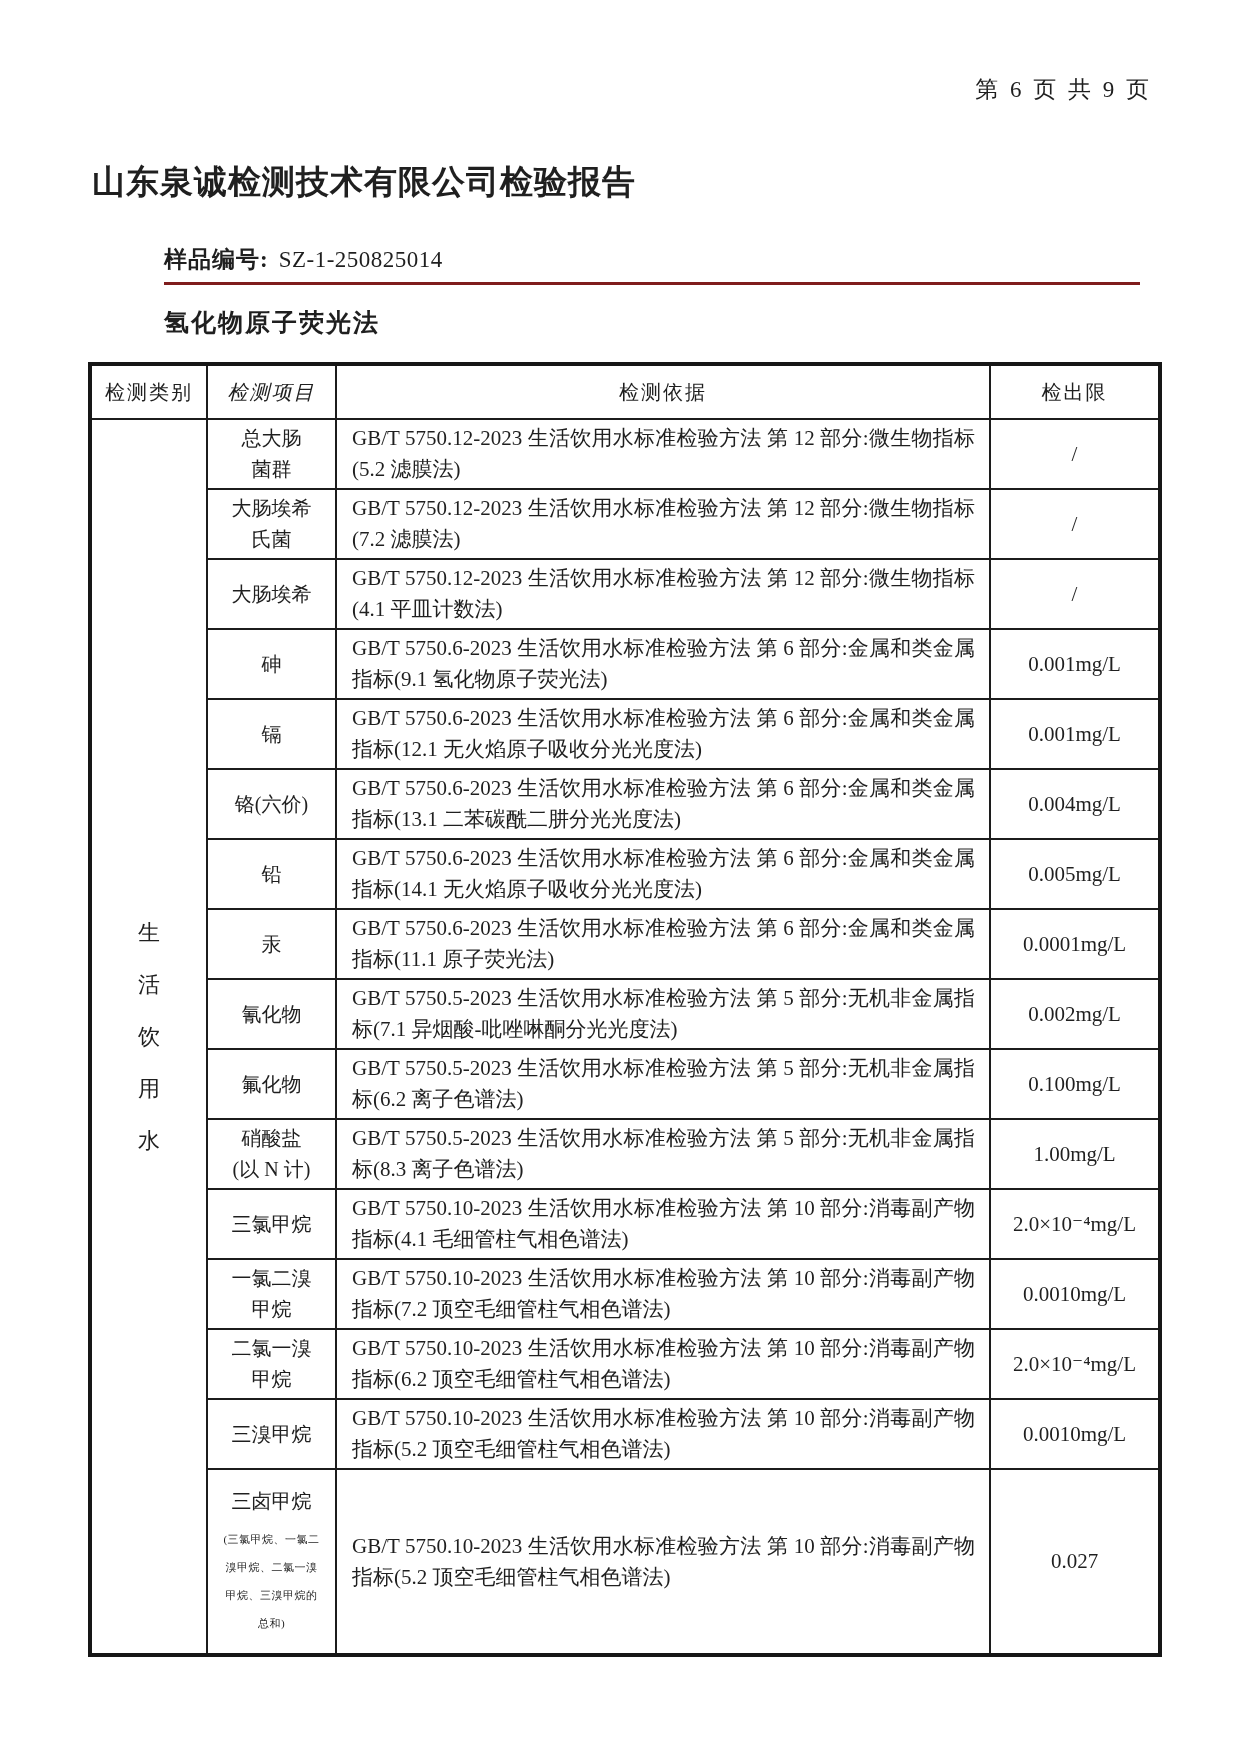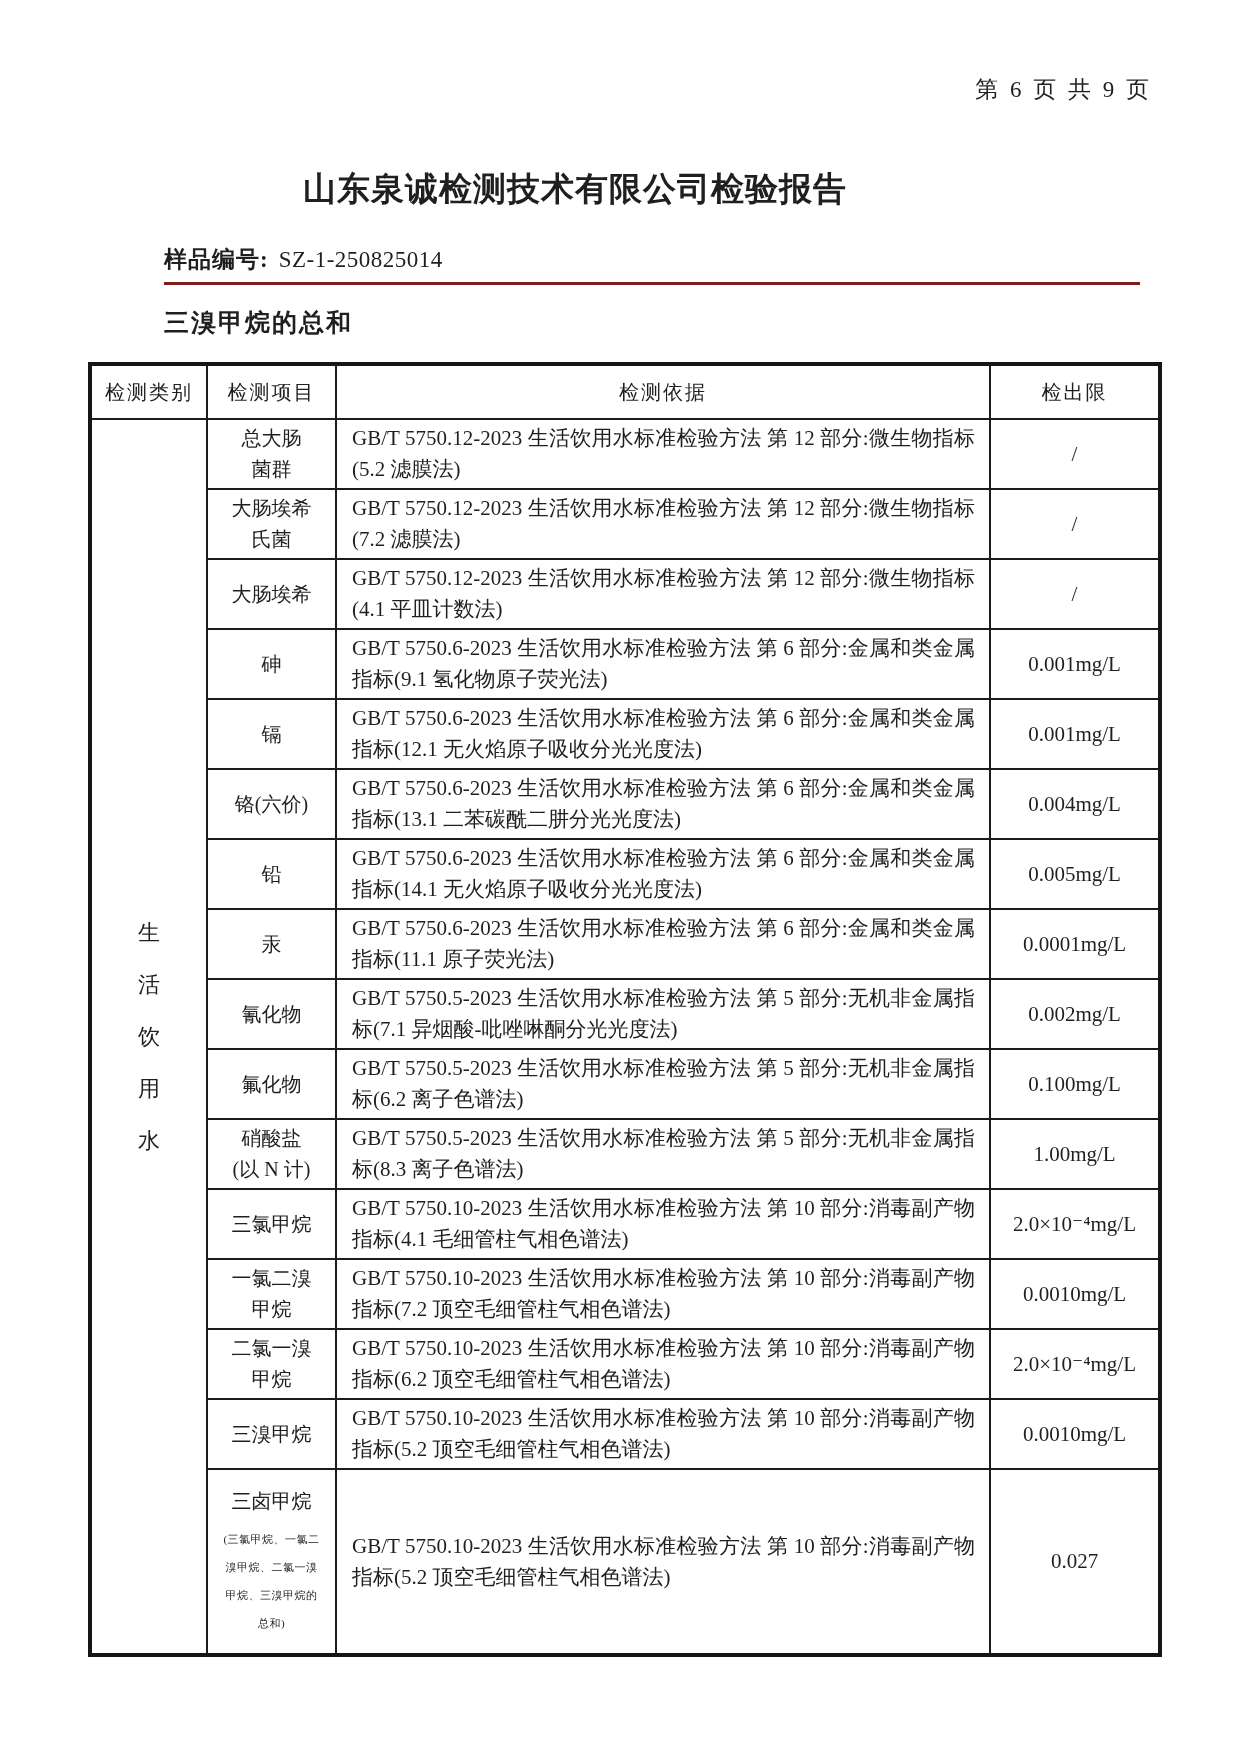--- a/index.html
+++ b/index.html
@@ -14,22 +14,21 @@
   .page-number {
     position: absolute;
     top: 74px; right: 88px;
     font-size: 23px;
     letter-spacing: 3px;
     white-space: pre;
   }
   .title {
     position: absolute;
     top: 156px; left: 88px; width: 952px;
-    margin: 11px;
-    text-align: center;
+    margin: 4px;
     font-family: "Liberation Sans", "DejaVu Sans", sans-serif;
     font-weight: 700;
     font-size: 33px;
     letter-spacing: 1px;
   }
   .sample-line {
     position: absolute;
     top: 244px; left: 164px; width: 976px;
     padding-bottom: 7px;
     border-bottom: 3px solid #7f1d1d;
@@ -60,21 +59,21 @@
     vertical-align: middle;
   }
   .methods-table thead th {
     height: 50px;
     font-size: 20px;
     font-weight: 400;
     text-align: center;
     letter-spacing: 2px;
   }
   .col-category { width: 112px; }
-  .col-item     { width: 125px; }
+  .col-item     { width: 125px; font-style: italic; }
   .col-basis    { width: 650px; }
   .col-limit    { width: 165px; }
   .methods-table tbody tr { height: 68px; }
   .methods-table tbody tr.tall { height: 186px; }
   .cat-cell { text-align: center; }
   .cat-text {
     display: inline-block;
     width: 1.05em;
     font-size: 22px;
     line-height: 52px;
@@ -111,21 +110,21 @@
 <body>
 
 <div class="page-number">第 6 页 共 9 页</div>
 
 <h1 class="title">山东泉诚检测技术有限公司检验报告</h1>
 
 <div class="sample-line">
   <span class="sample-label">样品编号:</span><span class="sample-value">SZ-1-250825014</span>
 </div>
 
-<h2 class="section-heading">三溴甲烷的总和</h2>
+<h2 class="section-heading">氢化物原子荧光法</h2>
 
 <table class="methods-table">
   <thead>
     <tr>
         <th class="col-category">检测类别</th>
         <th class="col-item">检测项目</th>
         <th class="col-basis">检测依据</th>
         <th class="col-limit">检出限</th>
       </tr>
   </thead>

